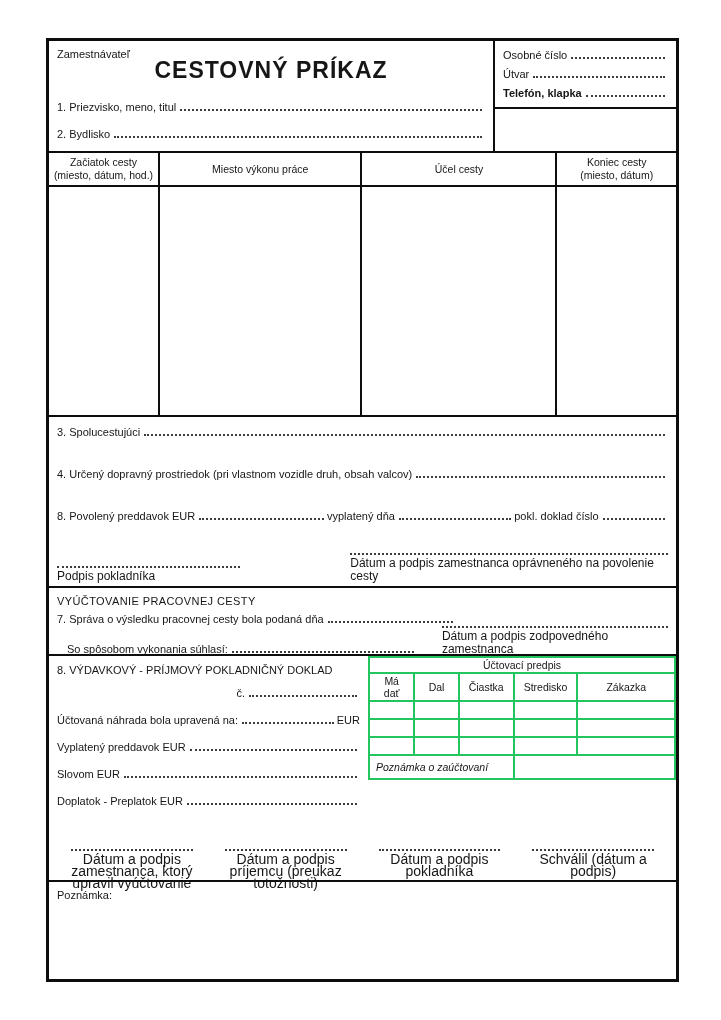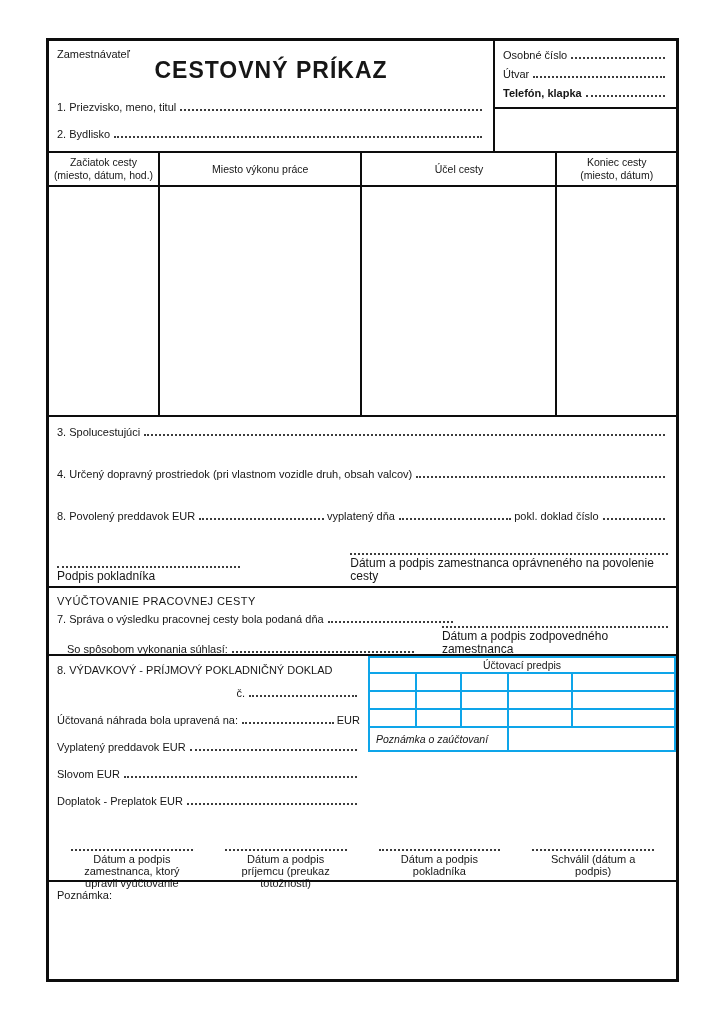--- a/index.html
+++ b/index.html
@@ -80,36 +80,36 @@
   .d-bottom .sigblock { width: 37%; }
 
   
   .sec-e { height: 190px; flex: 0 0 auto; display: flex; align-items: flex-start; }
   .e-left { flex: 1 1 auto; padding: 7px 8px; display: flex; flex-direction: column; min-width: 0; }
   .e-left .numrow { display: flex; justify-content: flex-end; align-items: flex-end; margin-top: 9px; }
   .e-left .numrow .dots { flex: 0 0 108px; }
   .e-left .dotrow.gap { margin-top: 13px; }
   .acct { flex: 0 0 308px; border-collapse: collapse; font-size: 10.5px; }
   .acct td, .acct th {
-    border: 2px solid #0ea5e9; padding: 1px 9px;
+    border: 2px solid #22c55e; padding: 1px 9px;
     font-weight: normal; text-align: center; vertical-align: middle;
   }
   .acct .t-title td { height: 16px; }
   .acct .t-cols th { height: 17px; }
   .acct .t-empty td { height: 18px; }
   .acct .t-note td { height: 24px; }
   .acct .t-note .note-lbl { text-align: left; padding-left: 6px; font-style: italic; }
   .acct col.w1 { width: 15.3%; } .acct col.w2 { width: 14.9%; }
   .acct col.w3 { width: 15.3%; } .acct col.w4 { width: 20.8%; }
   .acct col.w5 { width: 33.7%; }
 
   
   .sec-f { height: 36px; border-bottom: 2px solid #0d0d0d; flex: 0 0 auto;
            display: flex; padding: 2px 6px 0 6px; }
-  .sigcol { flex: 1 1 0; padding: 0 16px; text-align: center; font-size: 11px; line-height: 12px; }
+  .sigcol { flex: 1 1 0; padding: 0 16px; text-align: center; font-size: 14px; line-height: 12px; }
   .sigcol .dots-h { margin-bottom: 2px; margin-top: 1px; }
 
   
   .sec-g { flex: 1 1 auto; padding: 6px 8px; display: flex; flex-direction: column; }
   .note-area { flex: 1 1 auto; }
 </style>
 </head>
 <body>
 
 <div class="sheet">
@@ -247,20 +247,27 @@
         <col class="w1">
           <col class="w2">
           <col class="w3">
           <col class="w4">
           <col class="w5">
       </colgroup>
       <tbody>
           <tr class="t-title">
         <td colspan="5">Účtovací predpis</td>
       </tr>
+      <tr class="t-cols">
+        <th>Má dať</th>
+        <th>Dal</th>
+        <th>Čiastka</th>
+        <th>Stredisko</th>
+        <th>Zákazka</th>
+      </tr>
       <tr class="t-empty">
         <td></td>
         <td></td>
         <td></td>
         <td></td>
         <td></td>
       </tr>
       <tr class="t-empty">
         <td></td>
         <td></td>

